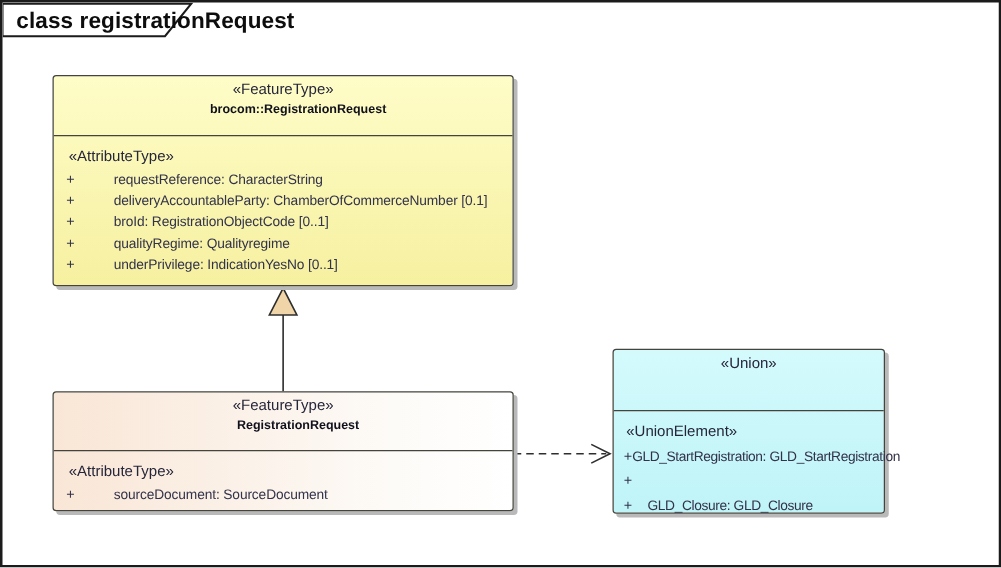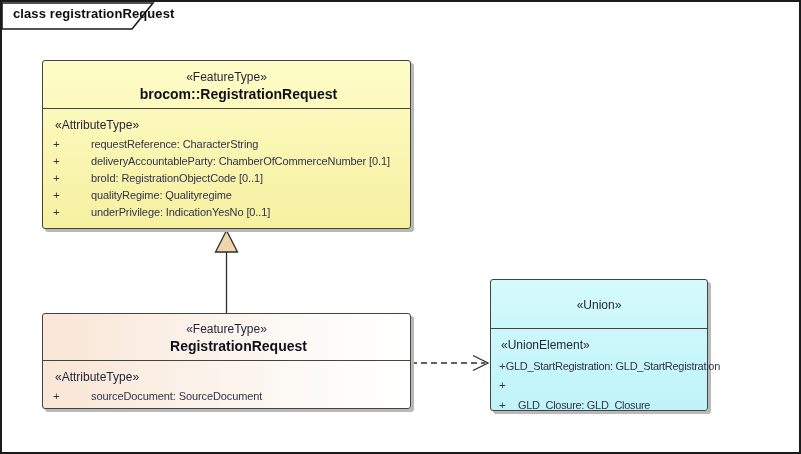--- a/index.html
+++ b/index.html
@@ -5,38 +5,38 @@
   html,body{margin:0;padding:0;background:#ffffff;}
   #canvas{
     position:relative;width:801px;height:454px;background:#ffffff;
     border:2px solid #1b1b1b;box-sizing:border-box;overflow:hidden;
     font-family:"Liberation Sans",sans-serif;
   }
   
   .tab{position:absolute;left:0;top:0;width:164px;height:30px;}
   .tab svg{position:absolute;left:0;top:0;}
   .tab-label{
-    position:absolute;left:11px;top:4px;font-size:13px;font-weight:bold;
+    position:absolute;left:11px;top:4px;font-size:18px;font-weight:bold;
     color:#0d0d0d;white-space:nowrap;letter-spacing:0.1px;
   }
   
   .uml-box{
     position:absolute;box-sizing:border-box;border:1.4px solid #44443c;
     border-radius:3px;box-shadow:3px 3px 0 #b9b9b9;
   }
   .box-yellow{background:linear-gradient(180deg,#fefdc8 0%,#f6f0a0 100%);}
   .box-peach {background:linear-gradient(90deg,#f9e6d6 0%,#fdfbf8 75%,#ffffff 100%);}
   .box-cyan  {background:linear-gradient(180deg,#d4fafc 0%,#bff4f8 100%);}
   .box-header{
     box-sizing:border-box;border-bottom:1.2px solid #44443c;
-    display:flex;flex-direction:column;align-items:center;justify-content:center;
+    display:flex;flex-direction:column;align-items:center;
     padding-top:2px;
   }
   .stereotype{font-size:12px;color:#26263a;line-height:16px;}
-  .class-name{font-size:14px;font-weight:bold;color:#10101c;line-height:18px;margin-left:24px;}
+  .class-name{font-size:10px;font-weight:bold;color:#10101c;line-height:18px;margin-left:24px;}
   .name-underline{text-decoration:underline;}
   .box-body{padding-top:9px;}
   .section-label{font-size:12px;color:#26263a;padding-left:12px;height:17px;line-height:15px;}
   .attr-row{display:flex;align-items:center;height:17px;padding-left:10px;white-space:nowrap;}
   .attr-vis{display:inline-block;width:38px;font-size:11.5px;color:#32324a;}
   .attr-text{font-size:11px;color:#32324a;letter-spacing:-0.1px;}
   .box-cyan .attr-row{height:19.5px;padding-left:8px;}
   .box-cyan .attr-vis{width:19px;}
   .box-cyan .attr-text{letter-spacing:-0.3px;}
   .box-cyan .section-label{padding-left:10px;margin-bottom:1px;}

